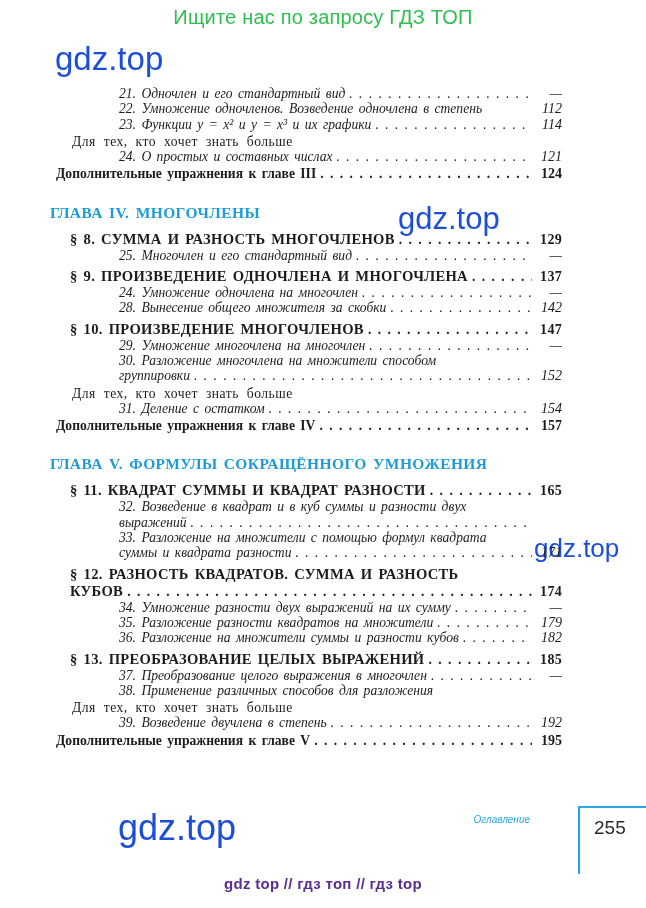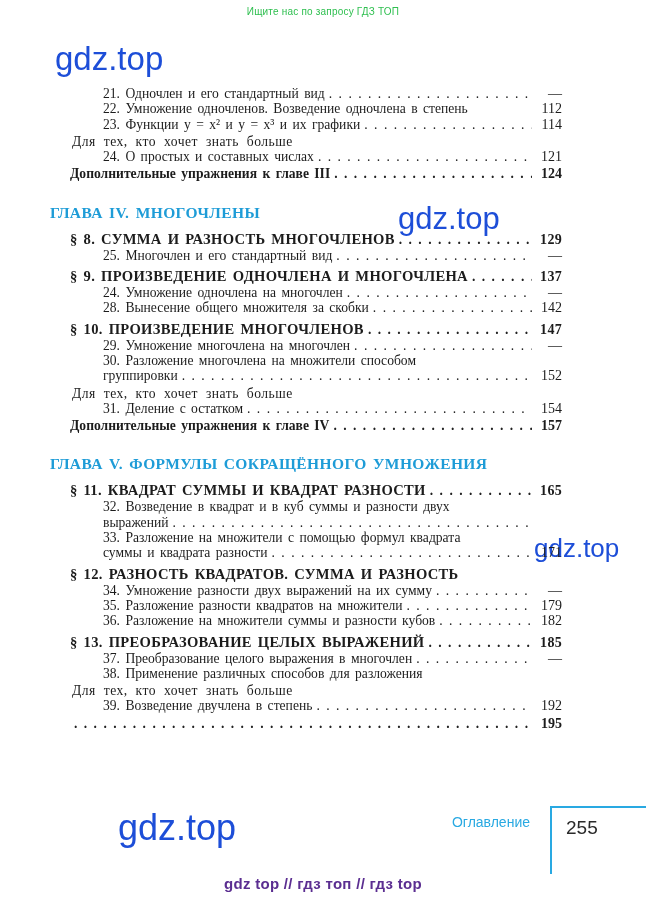--- a/index.html
+++ b/index.html
@@ -5,21 +5,21 @@
   html,body{margin:0;padding:0;background:#e8e8e8;}
   .page{
     position:relative;width:646px;height:908px;background:#ffffff;overflow:hidden;
     font-family:"Liberation Serif","DejaVu Serif",serif;color:#1c1c1c;
     margin:0 auto;
   }
 
   .banner{
     position:absolute;top:6px;left:0;right:0;text-align:center;
     font-family:"Liberation Sans","DejaVu Sans",sans-serif;
-    font-size:10px;font-weight:500;color:#2ebf4f;letter-spacing:.2px;
+    font-size:20px;font-weight:500;color:#2ebf4f;letter-spacing:.2px;
   }
 
   .wm{
     position:absolute;font-family:"Liberation Sans","DejaVu Sans",sans-serif;
     color:#1d4ed8;font-weight:400;line-height:1;white-space:nowrap;
   }
   .wm1{left:55px;top:42px;font-size:33px;}
   .wm2{left:398px;top:203px;font-size:31px;}
   .wm3{left:531px;top:535px;font-size:26px;background:#fff;padding:0 3px;}
   .wm4{left:118px;top:810px;font-size:36px;}
@@ -32,31 +32,31 @@
     content:". . . . . . . . . . . . . . . . . . . . . . . . . . . . . . . . . . . . . . . . . . . . . . . . . . . . . . . . . . . . . . . . . . . .";
     letter-spacing:1.5px;color:#222;padding:0 5px 0 4px;font-size:13.6px;word-spacing:0;
   }
   .leader.nodots::after{visibility:hidden;}
   .pg{min-width:30px;text-align:right;white-space:nowrap;font-size:14px;}
 
   .chapter{color:#1e9cd7;font-weight:bold;font-size:15.5px;line-height:18px;
            letter-spacing:.4px;margin:22px 0 9px 0;}
   .para,.para-cont{font-weight:bold;font-size:14.6px;line-height:17px;margin-left:20px;letter-spacing:.3px;}
   .para{margin-top:5px;}
-  .item,.item-cont{margin-left:53px;}
+  .item,.item-cont{margin-left:69px;font-style:italic;}
   .note{margin-left:22px;margin-top:2px;word-spacing:4px;letter-spacing:.5px;text-align:right;}
-  .extra{font-weight:bold;margin-left:20px;margin-top:2px;}
+  .extra{font-weight:bold;margin-left:6px;margin-top:2px;}
 
   .contents-label{
     position:absolute;right:116px;top:814px;
     font-family:"Liberation Sans","DejaVu Sans",sans-serif;
-    font-size:14px;color:#29a9e2;
+    font-size:10px;color:#29a9e2;font-style:italic;
   }
   .page-box{
-    position:absolute;right:0;top:806px;width:96px;height:68px;
+    position:absolute;right:0;top:806px;width:68px;height:68px;
     border-top:2px solid #29a9e2;border-left:2px solid #29a9e2;box-sizing:border-box;
   }
   .page-num{
     position:absolute;left:14px;top:9px;
     font-family:"Liberation Sans","DejaVu Sans",sans-serif;
     font-size:19px;color:#2b2b2b;
   }
   .footer{
     position:absolute;left:0;right:0;top:875px;text-align:center;
     font-family:"Liberation Sans","DejaVu Sans",sans-serif;
@@ -183,20 +183,25 @@
         <span class="txt">33. Разложение на множители с помощью формул квадрата</span>
       </div>
       <div class="row item-cont">
         <span class="txt">суммы и квадрата разности</span>
         <span class="leader"></span>
         <span class="pg">171</span>
       </div>
       <div class="row para">
         <span class="txt">§ 12. РАЗНОСТЬ КВАДРАТОВ. СУММА И РАЗНОСТЬ</span>
       </div>
+      <div class="row para-cont">
+        <span class="txt">КУБОВ</span>
+        <span class="leader"></span>
+        <span class="pg">174</span>
+      </div>
       <div class="row item">
         <span class="txt">34. Умножение разности двух выражений на их сумму</span>
         <span class="leader"></span>
         <span class="pg">—</span>
       </div>
       <div class="row item">
         <span class="txt">35. Разложение разности квадратов на множители</span>
         <span class="leader"></span>
         <span class="pg">179</span>
       </div>
@@ -220,20 +225,21 @@
       </div>
       <div class="row note">
         <span class="txt">Для тех, кто хочет знать больше</span>
       </div>
       <div class="row item">
         <span class="txt">39. Возведение двучлена в степень</span>
         <span class="leader"></span>
         <span class="pg">192</span>
       </div>
       <div class="row extra">
+        <span class="txt">Дополнительные упражнения к главе V</span>
         <span class="leader"></span>
         <span class="pg">195</span>
       </div>
     </div>
 
   <div class="contents-label">Оглавление</div>
   <div class="page-box">
     <div class="page-num">255</div>
   </div>
 

